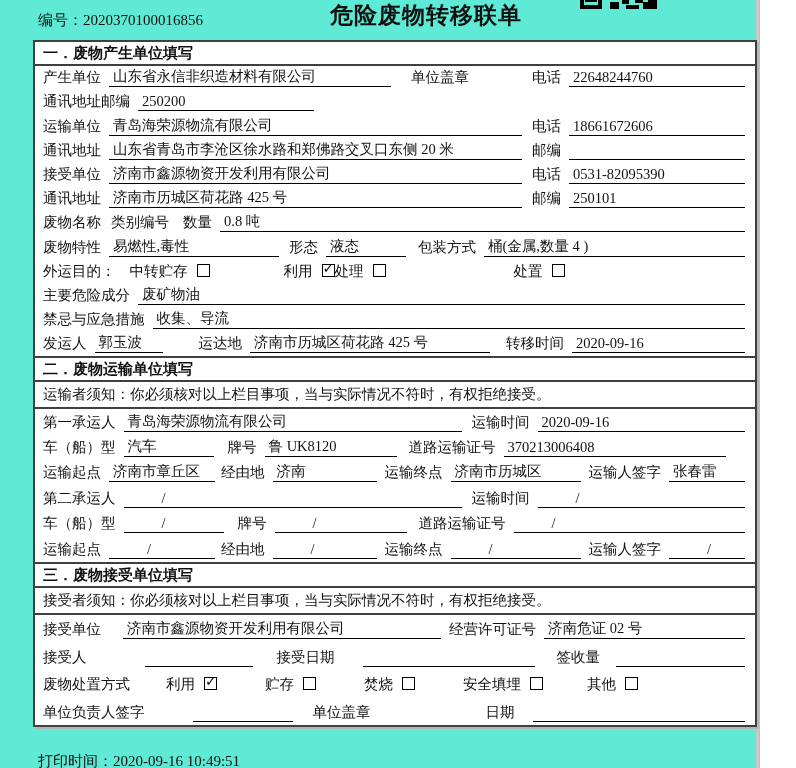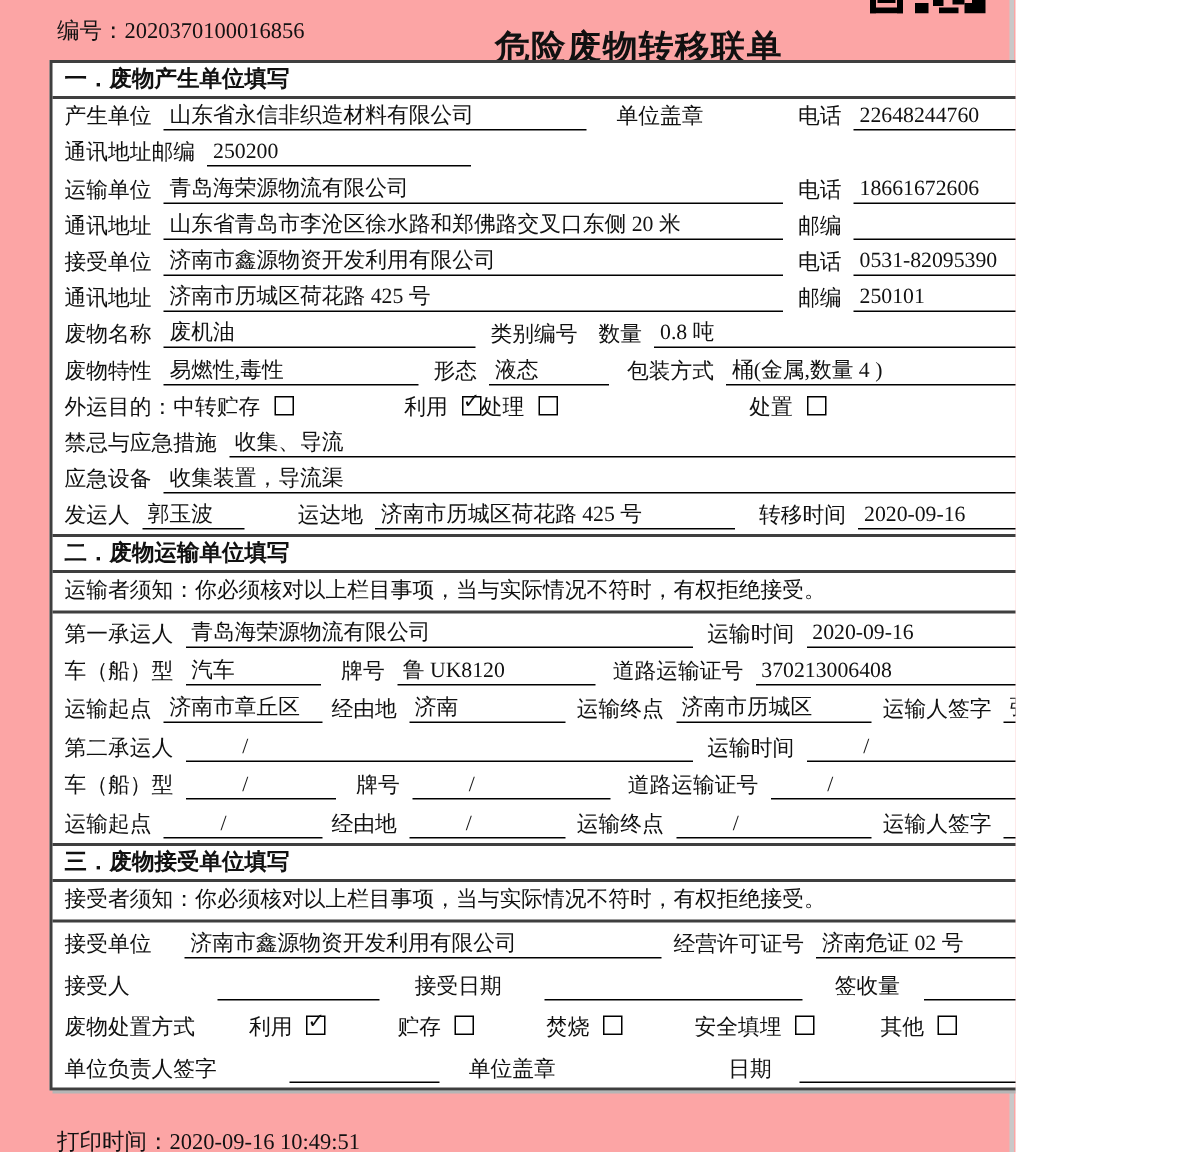--- a/index.html
+++ b/index.html
@@ -1,22 +1,22 @@
 <!DOCTYPE html>
 <html><head>
 <meta charset="utf-8">
 <style>
   html,body{margin:0;padding:0;background:#fff;}
-  .page{position:relative;width:677px;height:768px;background:#fca5a5;overflow:hidden;
+  .page{position:relative;width:760px;height:768px;background:#5eead4;overflow:hidden;
         font-family:"Liberation Serif","DejaVu Serif",serif;color:#111;font-size:14.5px;}
   .edge{position:absolute;right:1px;top:0;bottom:0;width:3px;background:#c9c9c9;}
   
   .hdr{position:relative;height:38px;}
   .serial{position:absolute;left:38px;top:11px;font-size:15px;white-space:nowrap;}
-  .title{position:absolute;left:330px;top:16px;margin:0;font-size:23px;font-weight:bold;
+  .title{position:absolute;left:330px;top:0;margin:0;font-size:23px;font-weight:bold;
          font-family:"Liberation Sans","DejaVu Sans",sans-serif;letter-spacing:1px;text-align:center;}
   .qr{position:absolute;left:580px;top:0;}
   
   .box{position:absolute;left:33px;top:40px;width:720px;border:2px solid #3f3f3f;
        box-shadow:2px 2px 0 #b5b5b5;background:#fff;}
   .sec-h{height:22px;line-height:22px;padding-left:8px;font-weight:bold;font-size:15px;
          font-family:"Liberation Sans","DejaVu Sans",sans-serif;border-bottom:2px solid #3f3f3f;}
   .sec-h.mid{border-top:2px solid #3f3f3f;}
   .notice{height:25px;line-height:25px;padding-left:8px;border-bottom:2px solid #3f3f3f;white-space:nowrap;}
   .row{display:flex;align-items:flex-end;box-sizing:border-box;padding:0 10px 3px 8px;white-space:nowrap;}
@@ -99,65 +99,64 @@
 
     <div class="row r1">
       <span class="lbl">通讯地址</span>
       <span class="val grow" style="margin-right:10px">济南市历城区荷花路 425 号</span>
       <span class="lbl">邮编</span>
       <span class="val" style="width:176px">250101</span>
     </div>
 
     <div class="row r1">
       <span class="lbl">废物名称</span>
-      <span class="val" style="width:208px">废机油</span>
       <span class="lbl" style="margin-left:10px">类别编号</span>
       <span class="lbl" style="margin-left:14px">数量</span>
       <span class="val grow">0.8 吨</span>
     </div>
 
     <div class="row r1">
       <span class="lbl">废物特性</span>
       <span class="val" style="width:170px">易燃性,毒性</span>
       <span class="lbl" style="margin-left:10px">形态</span>
       <span class="val" style="width:80px">液态</span>
       <span class="lbl" style="margin-left:12px">包装方式</span>
       <span class="val grow">桶(金属,数量 4 )</span>
     </div>
 
     <div class="row r1">
       <span class="lbl">外运目的：</span>
-      <span class="opt" style="">
+      <span class="opt" style="margin-left:14px">
         <span class="lbl">中转贮存</span>
         <span class="cb"></span>
       </span>
       <span class="opt" style="margin-left:74px">
         <span class="lbl">利用</span>
         <span class="cb checked"></span>
       </span>
       <span class="opt" style="">
         <span class="lbl">处理</span>
         <span class="cb"></span>
       </span>
       <span class="opt" style="margin-left:128px">
         <span class="lbl">处置</span>
         <span class="cb"></span>
       </span>
     </div>
 
+    <div class="row r1">
+      <span class="lbl">主要危险成分</span>
+      <span class="val grow">废矿物油</span>
+    </div>
 
     <div class="row r1">
       <span class="lbl">禁忌与应急措施</span>
       <span class="val grow">收集、导流</span>
     </div>
 
-    <div class="row r1">
-      <span class="lbl">应急设备</span>
-      <span class="val grow">收集装置，导流渠</span>
-    </div>
 
     <div class="row r1">
       <span class="lbl">发运人</span>
       <span class="val" style="width:68px">郭玉波</span>
       <span class="lbl" style="margin-left:36px">运达地</span>
       <span class="val" style="width:240px">济南市历城区荷花路 425 号</span>
       <span class="lbl" style="margin-left:16px">转移时间</span>
       <span class="val grow">2020-09-16</span>
     </div>
 

